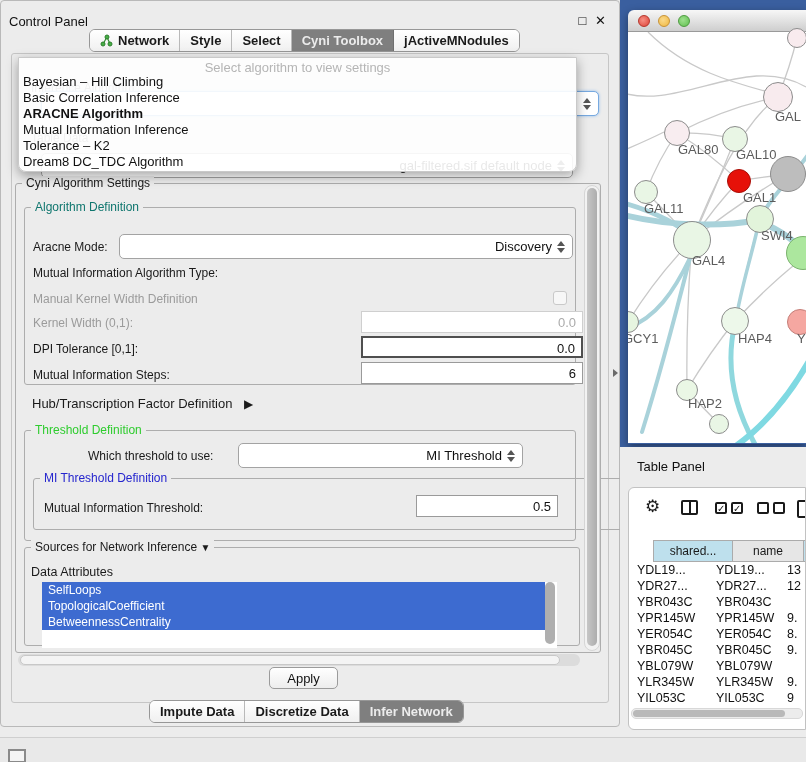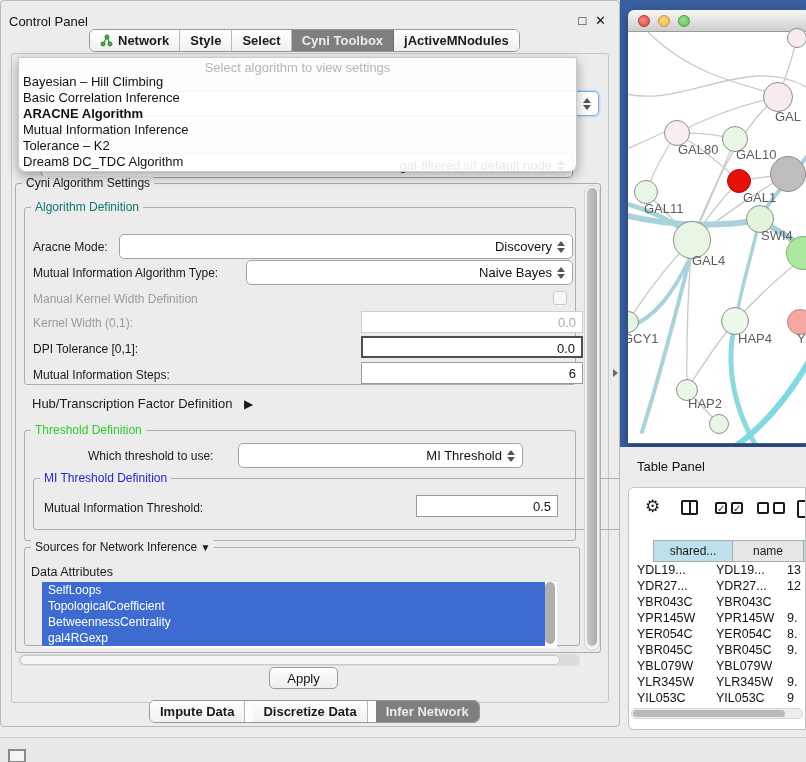--- a/index.html
+++ b/index.html
@@ -159,27 +159,20 @@
       <div class="grp-title" style="color:#0f766e;">Algorithm Definition</div>
       <div class="lbl" style="left:8px; top:32px;">Aracne Mode:</div>
       <div class="combo" style="left:94px; top:26px; width:454px;">
         <div class="ctext">Discovery</div>
         <div class="spin">
             <div class="tri-up"></div>
             <div class="tri-dn"></div>
           </div>
       </div>
       <div class="lbl" style="left:8px; top:58px;">Mutual Information Algorithm Type:</div>
-      <div class="combo" style="left:221px; top:52px; width:327px;">
-        <div class="ctext">Naive Bayes</div>
-        <div class="spin">
-            <div class="tri-up"></div>
-            <div class="tri-dn"></div>
-          </div>
-      </div>
       <div class="lbl dis" style="left:8px; top:84px;">Manual Kernel Width Definition</div>
       <div style="position:absolute; left:528px; top:83px; width:14px; height:14px; border:1px solid #C9C9C9; border-radius:3px; background:#F7F7F7;"></div>
       <div class="lbl dis" style="left:8px; top:108px;">Kernel Width (0,1):</div>
       <div class="field dis" style="left:336px; top:103px; width:222px;">0.0</div>
       <div class="lbl" style="left:8px; top:134px;">DPI Tolerance [0,1]:</div>
       <div class="field foc" style="left:336px; top:128px; width:222px;">0.0</div>
       <div class="lbl" style="left:8px; top:160px;">Mutual Information Steps:</div>
       <div class="field" style="left:336px; top:154px; width:222px;">6</div>
     </div>
 
@@ -209,35 +202,34 @@
       <div class="grp-title">
         <span>Sources for Network Inference</span>
         <span style="font-size:10px;">▼</span>
       </div>
       <div class="lbl" style="left:6px; top:17px; font-size:12.5px;">Data Attributes</div>
     </div>
     <div class="abs attr-list" style="left:26px; top:398px;">
         <div class="attr-item">SelfLoops</div>
         <div class="attr-item">TopologicalCoefficient</div>
         <div class="attr-item">BetweennessCentrality</div>
-        <div class="attr-item">gal4RGexp</div>
       </div>
     <div class="abs" style="left:529px; top:398px; width:10px; height:62px; background:#AFAFAF; border-radius:5px;"></div>
     <div class="abs" style="left:2px; top:470px; width:562px; height:12px; background:#DCDCDC; border-radius:6px;">
       <div style="position:absolute; left:2px; top:1px; width:540px; height:10px; background:#F4F4F4; border:1px solid #C8C8C8; border-radius:5px;"></div>
     </div>
   </div>
 
   <div class="abs vscroll" style="left:583px; top:184px; width:16px; height:466px;">
     <div class="vthumb" style="top:2px; height:458px;"></div>
   </div>
 
   <div class="btn" style="left:268px; top:666px; width:69px; height:22px;">Apply</div>
 
-  <div class="abs seg-bar" style="left:148px; top:699px;gap:8px;">
+  <div class="abs seg-bar" style="left:148px; top:699px;">
     <div class="seg">
         <span>Impute Data</span>
       </div>
     <div class="seg">
         <span>Discretize Data</span>
       </div>
     <div class="seg sel">
         <span>Infer Network</span>
       </div>
   </div>

